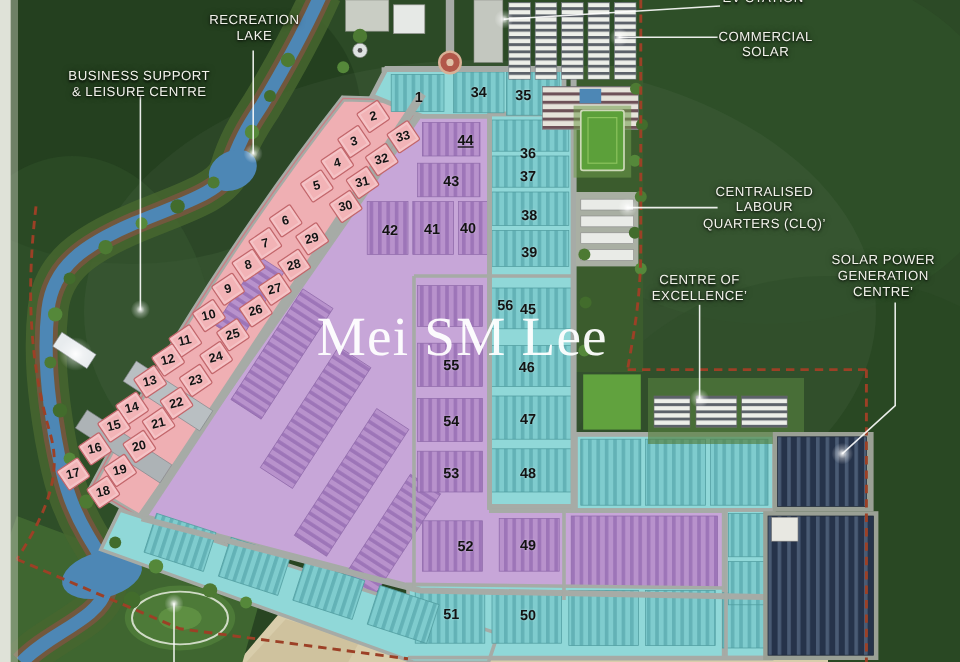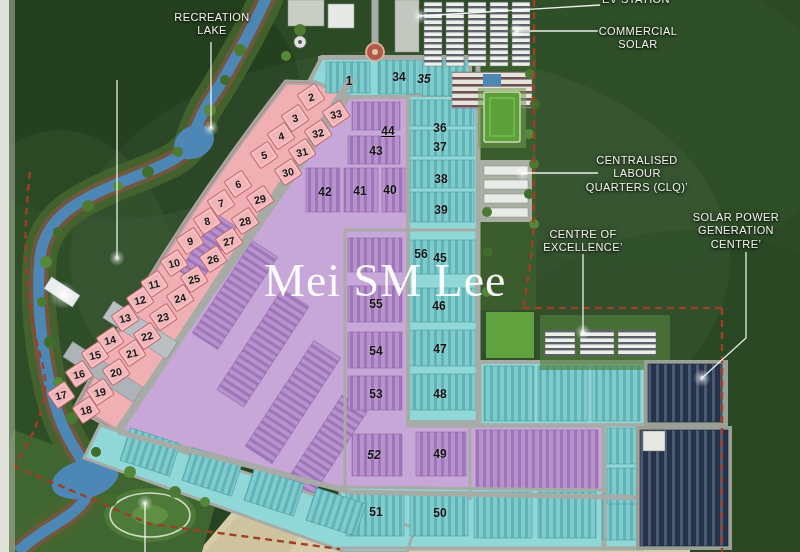--- a/index.html
+++ b/index.html
@@ -440,24 +440,24 @@
       <div class="lot z-p" style="left: 86px; top: 410px;">
         <span class="cell"></span>
         <span class="num">18</span>
       </div>
       <div class="lot z-ct" style="left: 349px; top: 81px;">
         <span class="num">1</span>
       </div>
       <div class="lot z-ct" style="left: 399px; top: 77px;">
         <span class="num">34</span>
       </div>
-      <div class="lot z-ct" style="left: 424px; top: 79px; font-style: italic;">
+      <div class="lot z-ct" style="left: 436px; top: 79px;">
         <span class="num">35</span>
       </div>
-      <div class="lot z-pt" style="left: 388px; top: 131px; text-decoration: underline;">
+      <div class="lot z-pt" style="left: 388px; top: 117px; text-decoration: underline;">
         <span class="num">44</span>
       </div>
       <div class="lot z-pt" style="left: 376px; top: 151px;">
         <span class="num">43</span>
       </div>
       <div class="lot z-pt" style="left: 325px; top: 192px;">
         <span class="num">42</span>
       </div>
       <div class="lot z-pt" style="left: 360px; top: 191px;">
         <span class="num">41</span>
@@ -494,21 +494,21 @@
       </div>
       <div class="lot z-pc" style="left: 376px; top: 304px;">
         <span class="num">55</span>
       </div>
       <div class="lot z-pc" style="left: 376px; top: 351px;">
         <span class="num">54</span>
       </div>
       <div class="lot z-pc" style="left: 376px; top: 394px;">
         <span class="num">53</span>
       </div>
-      <div class="lot z-pc" style="left: 374px; top: 455px; font-style: italic;">
+      <div class="lot z-pc" style="left: 388px; top: 455px;">
         <span class="num">52</span>
       </div>
       <div class="lot z-pc" style="left: 440px; top: 454px;">
         <span class="num">49</span>
       </div>
       <div class="lot z-cb" style="left: 376px; top: 512px;">
         <span class="num">51</span>
       </div>
       <div class="lot z-cb" style="left: 440px; top: 513px;">
         <span class="num">50</span>
@@ -518,20 +518,24 @@
 <div class="map-label" style="left:636px;top:-7px;">
   <span>EV STATION</span>
 </div>
 <div class="map-label" style="left:638px;top:25px;">
   <span>COMMERCIAL</span>
   <span>SOLAR</span>
 </div>
 <div class="map-label" style="left:212px;top:11px;">
   <span>RECREATION</span>
   <span>LAKE</span>
+</div>
+<div class="map-label" style="left:116px;top:58px;">
+  <span>BUSINESS SUPPORT</span>
+  <span>&amp; LEISURE CENTRE</span>
 </div>
 <div class="map-label" style="left:637px;top:154px;">
   <span>CENTRALISED</span>
   <span>LABOUR</span>
   <span>QUARTERS (CLQ)’</span>
 </div>
 <div class="map-label" style="left:583px;top:228px;">
   <span>CENTRE OF</span>
   <span>EXCELLENCE’</span>
 </div>

